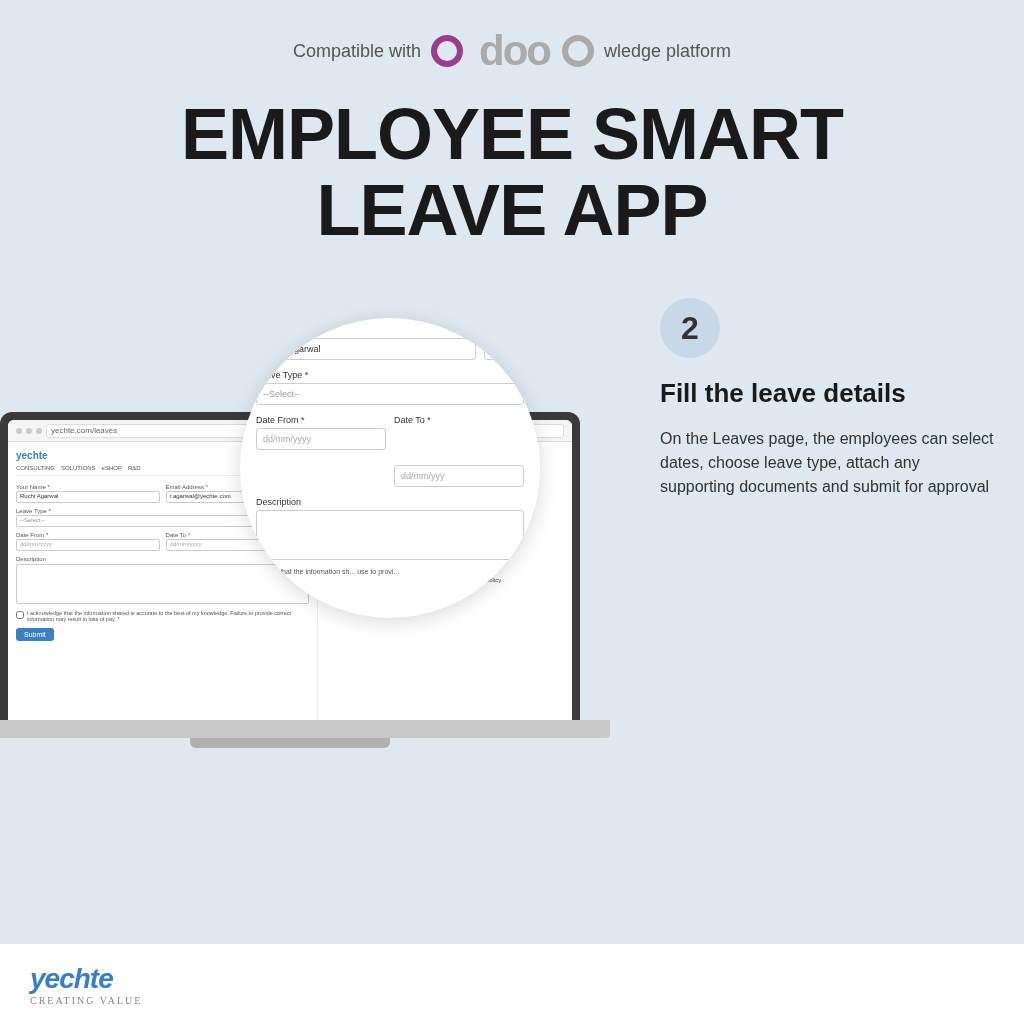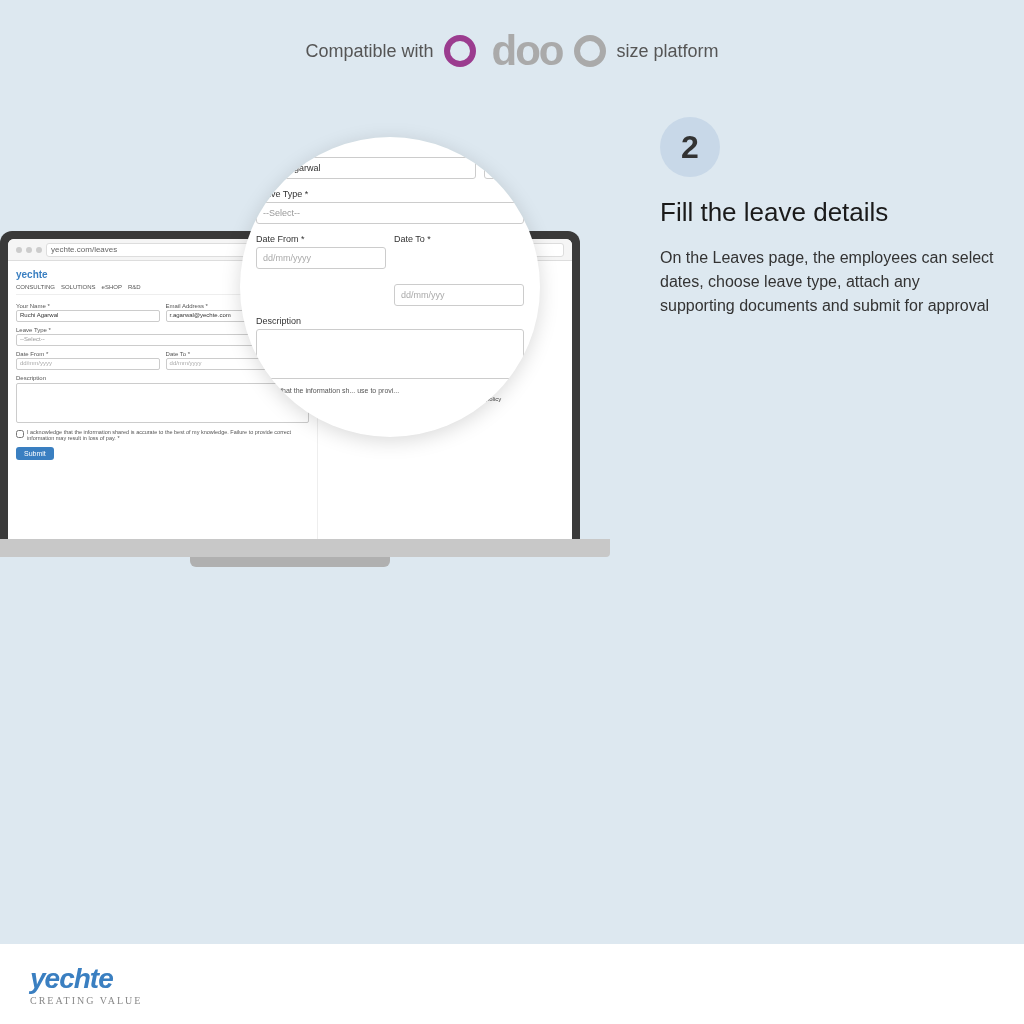--- a/index.html
+++ b/index.html
@@ -360,21 +360,21 @@
       display: flex;
       align-items: center;
       justify-content: center;
       font-size: 32px;
       font-weight: bold;
       color: #333;
       margin-bottom: 20px;
     }
     .step-title {
       font-size: 26px;
-      font-weight: 400;
+      font-weight: 700;
       color: #1a1a1a;
       line-height: 1.2;
       margin-bottom: 16px;
     }
     .step-description {
       font-size: 16px;
       color: #333;
       line-height: 1.5;
       margin-top: 18px;
     }
@@ -415,23 +415,27 @@
 
 <div class="page">
 
   <div class="top-bar">
     <span class="top-bar-text">Compatible with</span>
     <div class="odoo-logo">
       <span class="odoo-o-left"></span>
       <span class="odoo-text">doo</span>
       <span class="odoo-o-right"></span>
     </div>
-    <span class="top-bar-text">size platform</span>
+    <span class="top-bar-text">wledge platform</span>
   </div>
 
+  <div class="main-title">
+    <div>EMPLOYEE SMART</div>
+    <div>LEAVE APP</div>
+  </div>
 
   <div class="middle-section">
 
     <div class="laptop-area">
       <div class="laptop">
         <div class="laptop-screen-outer">
           <div class="laptop-screen-inner">
 
             <div class="browser-bar">
               <div class="browser-dot"></div>

